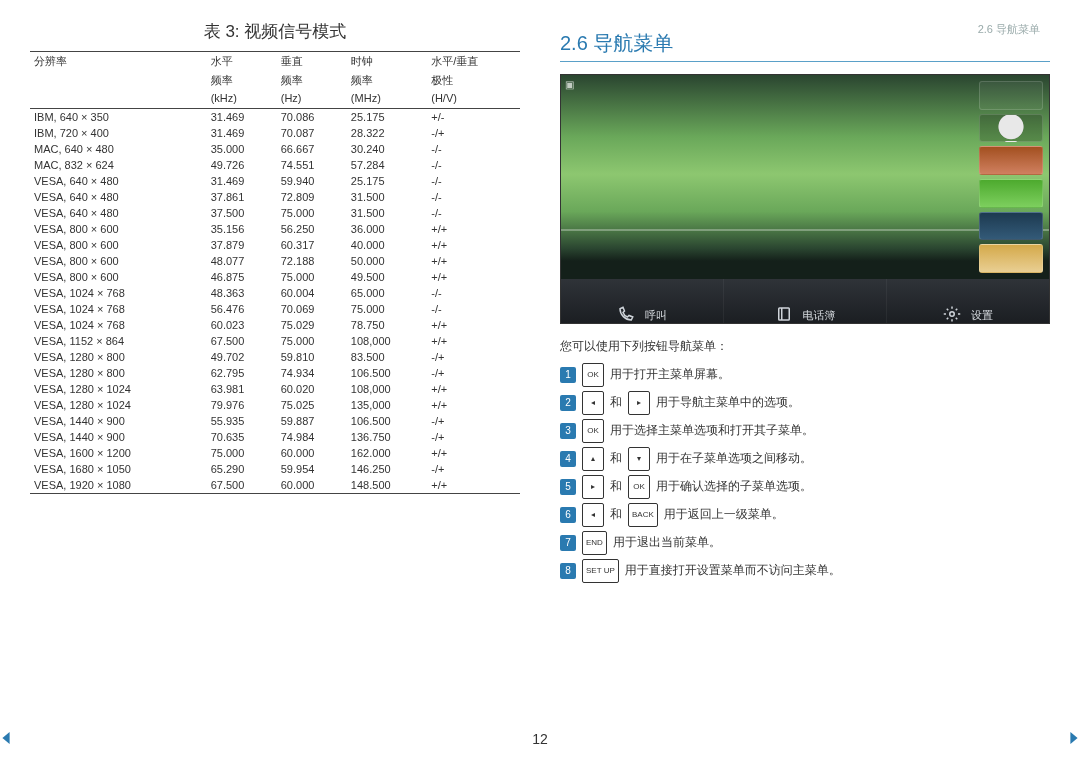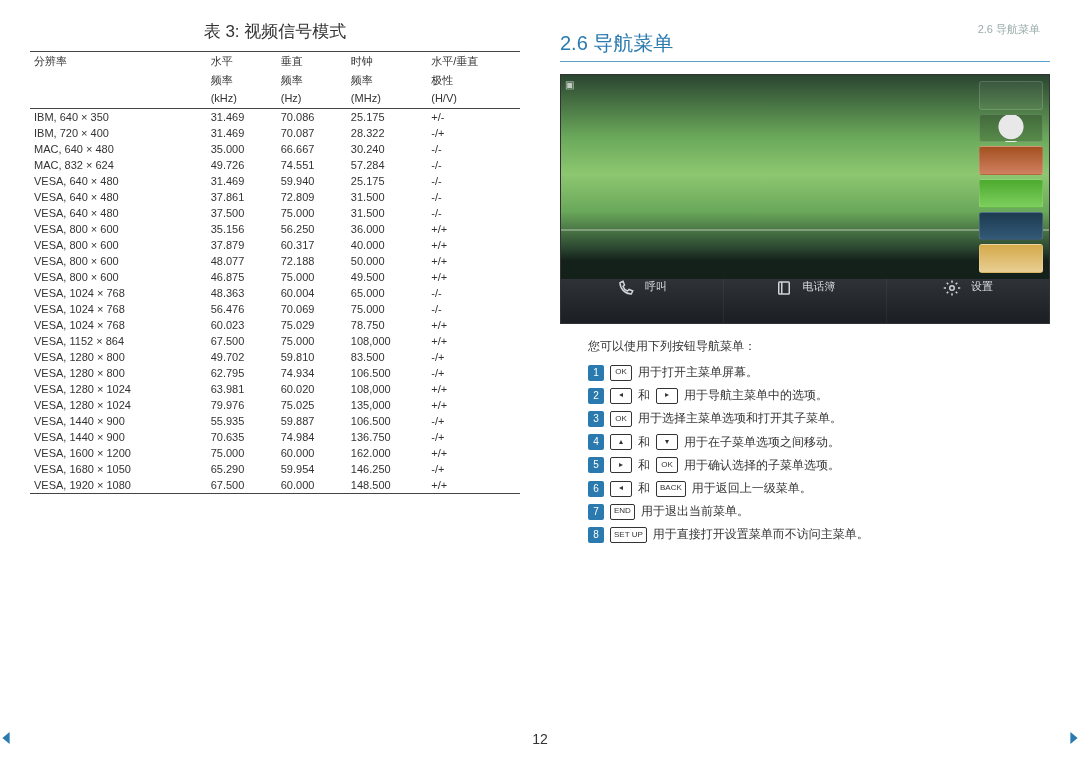--- a/index.html
+++ b/index.html
@@ -70,21 +70,21 @@
       height: 44px;
       background: linear-gradient(180deg,#2f3338,#1b1e22);
       display: flex;
       align-items: center;
       color: #d9dde2;
       font-size: 11px;
     }
     .scr-bottom .item {
       flex: 1;
       display: flex;
-      align-items: flex-start;
+      align-items: flex-end;
       justify-content: center;
       gap: 10px;
       border-left: 1px solid rgba(255,255,255,0.05);
       height: 100%;
     }
     .scr-bottom .item:first-child { border-left: none; }
     .scr-bottom .ico {
       width:18px;height:18px;display:inline-block;
     }
     .sidebar {
@@ -96,31 +96,31 @@
     .sidebar .w.clock { background: radial-gradient(circle at 50% 45%, #e8e8e8 35%, #cfcfcf 36%, transparent 38%), rgba(0,0,0,0.2); }
     .sidebar .w.photo1 { background: linear-gradient(#a35020,#d08060); }
     .sidebar .w.photo2 { background: linear-gradient(#4daa2e,#7dcf5e); }
     .sidebar .w.meter { background: linear-gradient(#1d3a50,#335a78); }
     .sidebar .w.card { background: linear-gradient(#d4a94a,#e9cf93); }
     .topbar {
       position:absolute; top:4px; left:4px;
       color:#fff; font-size:10px; opacity:.7;
     }
 
-    .instructions { margin-top: 14px; font-size: 12px; color:#333;margin-left:28px; }
+    .instructions { margin-top: 14px; font-size: 12px; color:#333; }
     .instructions .lead { margin-bottom:8px; }
     .instr-row { display:flex; align-items:center; gap:6px; margin:4px 0; line-height:1.6; }
     .badge {
       display:inline-flex; align-items:center; justify-content:center;
       width:16px; height:16px; background:#2a7ab0; color:#fff;
       font-size:10px; border-radius:2px; flex-shrink:0;
     }
     .keycap {
       display:inline-flex; align-items:center; justify-content:center;
-      min-width:22px; height:16px; padding:0 3px;
+      min-width:22px; height:24px; padding:0 3px;
       border:1px solid #333; font-size:8px; border-radius:2px;
       background:#fff; flex-shrink:0;
     }
 
     .pager {
       position:absolute; left:0; right:0; bottom:16px;
       display:flex; align-items:center; justify-content:space-between; gap:0;
       font-size:14px; font-weight:normal; color:#333;
     }
     .pager svg { width:12px; height:12px; }

